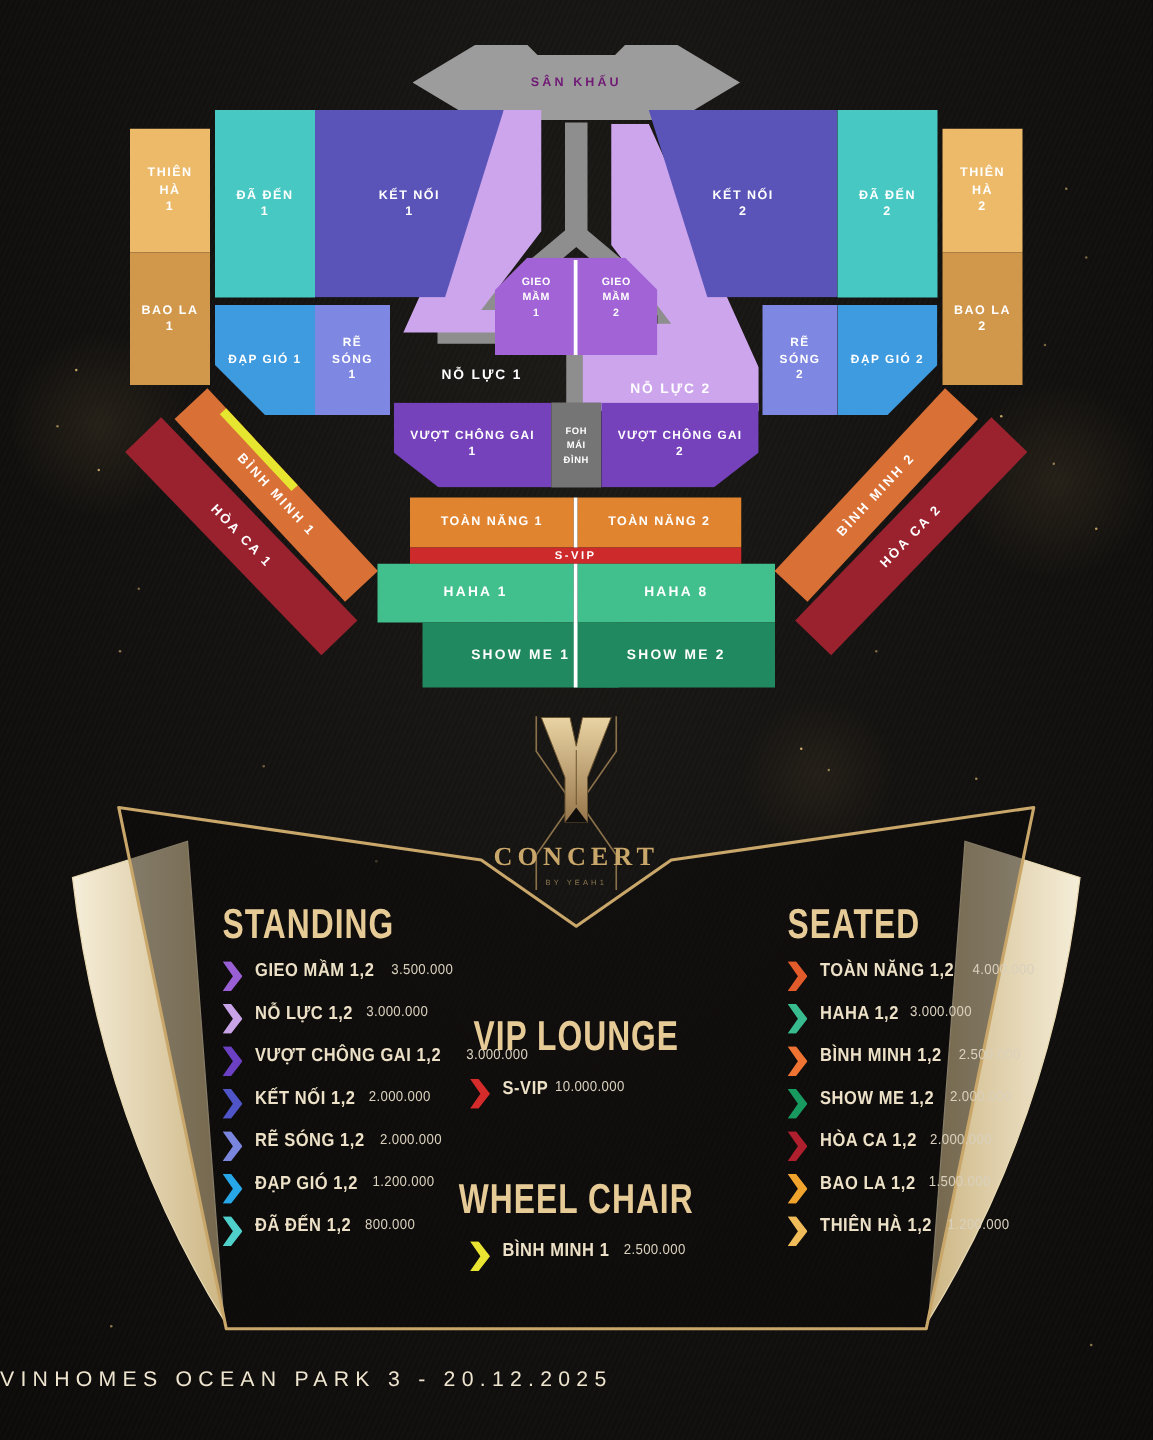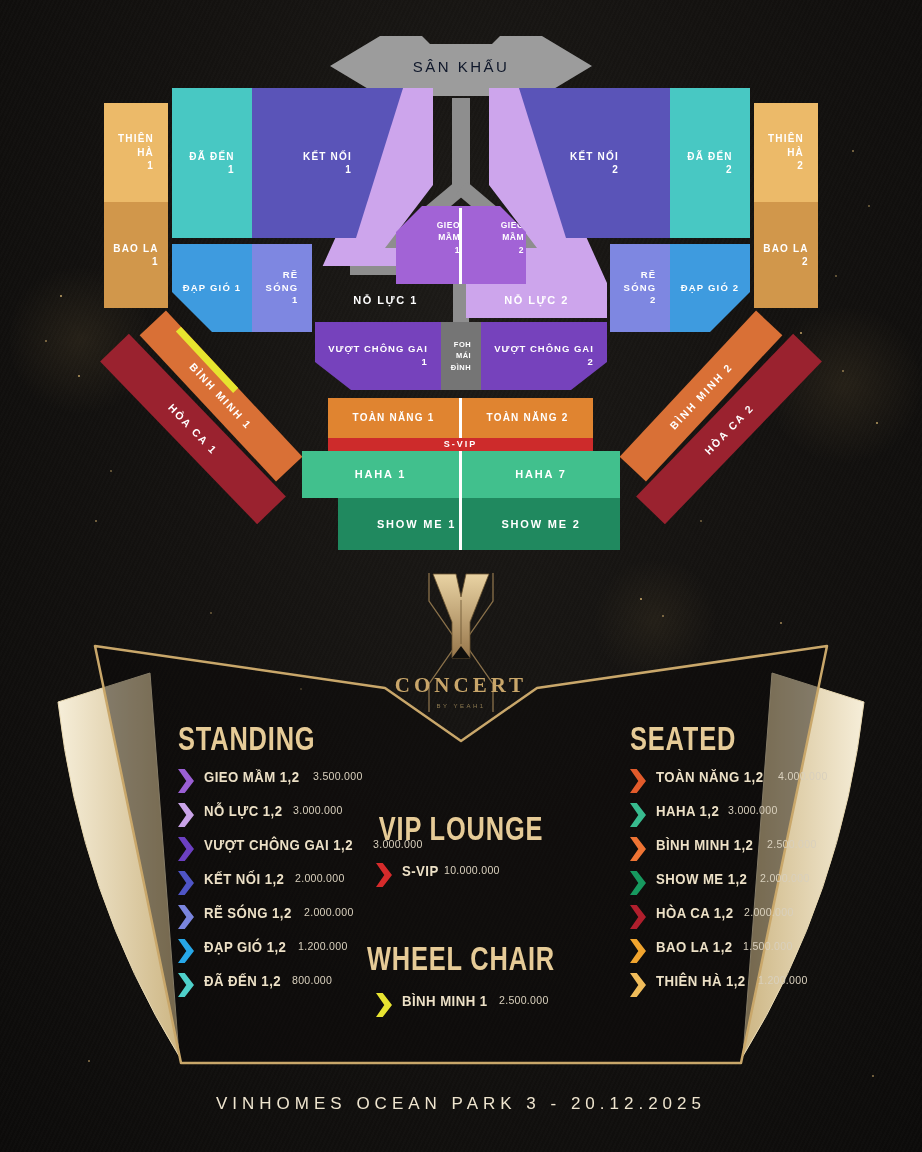--- a/index.html
+++ b/index.html
@@ -21,46 +21,46 @@
       852px 150px 0 0 rgba(226,190,118,.6),868px 205px 0 0 rgba(226,190,118,.5),
       800px 332px 0 0 rgba(226,190,118,.85),842px 370px 0 0 rgba(226,190,118,.6),
       876px 422px 0 0 rgba(226,190,118,.8),835px 275px 0 0 rgba(226,190,118,.5),
       640px 598px 0 0 rgba(226,190,118,.9),662px 615px 0 0 rgba(226,190,118,.6),
       780px 622px 0 0 rgba(226,190,118,.7),300px 688px 0 0 rgba(226,190,118,.5),
       88px 1060px 0 0 rgba(226,190,118,.6),872px 1075px 0 0 rgba(226,190,118,.6),
       700px 520px 0 0 rgba(226,190,118,.5),210px 612px 0 0 rgba(226,190,118,.45);}
   
   .sec{position:absolute;display:flex;align-items:center;justify-content:center;}
   .slbl{color:#fff;font-weight:bold;text-align:center;letter-spacing:1.2px;line-height:1.35;font-size:10px;}
-  .slbl span{display:block;text-align:right;}
+  .slbl span{display:block;}
   .nowrap{white-space:nowrap;}
   #stage{left:330px;top:28px;width:262px;height:76px;background:#9c9c9c;
     clip-path:polygon(0 38px,50px 8px,92px 8px,100px 16px,162px 16px,170px 8px,212px 8px,262px 38px,212px 68px,50px 68px);}
-  #stage .stage-lbl{color:#0f172a;font-weight:normal;font-size:15px;letter-spacing:2.5px;}
+  #stage .stage-lbl{color:#701a75;font-weight:bold;font-size:10px;letter-spacing:2.5px;}
   #runway{left:452px;top:98px;width:18px;height:96px;background:#8e8e8e;}
   #cat-l{left:358px;top:217px;width:116px;height:16px;background:#8e8e8e;transform:rotate(-40deg);}
   #cat-r{left:448px;top:217px;width:116px;height:16px;background:#8e8e8e;transform:rotate(40deg);}
   #foot-l{left:350px;top:247px;width:46px;height:28px;background:#8e8e8e;}
   #foot-r{left:526px;top:247px;width:46px;height:28px;background:#8e8e8e;}
   #stem2{left:453px;top:282px;width:16px;height:44px;background:#8e8e8e;}
   #thien-ha-1{left:104px;top:103px;width:64px;height:99px;}
   #bao-la-1{left:104px;top:202px;width:64px;height:106px;}
   #thien-ha-2{left:754px;top:103px;width:64px;height:99px;}
   #bao-la-2{left:754px;top:202px;width:64px;height:106px;}
   #da-den-1{left:172px;top:88px;width:80px;height:150px;}
   #da-den-2{left:670px;top:88px;width:80px;height:150px;}
   #ket-noi-1{left:252px;top:88px;width:151px;height:150px;clip-path:polygon(0 0,151px 0,104px 150px,0 150px);}
   #ket-noi-2{left:519px;top:88px;width:151px;height:150px;clip-path:polygon(0 0,151px 0,151px 150px,47px 150px);}
   #dap-gio-1{left:172px;top:244px;width:80px;height:88px;clip-path:polygon(0 0,80px 0,80px 88px,40px 88px,0 48px);}
   #dap-gio-2{left:670px;top:244px;width:80px;height:88px;clip-path:polygon(0 0,80px 0,80px 48px,40px 88px,0 88px);}
   #re-song-1{left:252px;top:244px;width:60px;height:88px;}
   #re-song-2{left:610px;top:244px;width:60px;height:88px;}
   #no-luc-1{left:300px;top:88px;width:156px;height:178px;
     clip-path:polygon(103px 0,133px 0,133px 97px,85px 160px,156px 160px,156px 230px,15px 230px,15px 195px);}
-  #no-luc-2{left:466px;top:88px;width:156px;height:230px;
+  #no-luc-2{left:466px;top:99px;width:156px;height:230px;
     clip-path:polygon(53px 0,23px 0,23px 97px,71px 160px,0 160px,0 230px,141px 230px,141px 195px);}
   .nl-lbl{position:absolute;top:196px;height:32px;display:flex;align-items:center;justify-content:center;
     color:#fff;font-weight:bold;font-size:11px;letter-spacing:1.5px;white-space:nowrap;}
   #no-luc-1 .nl-lbl{left:15px;width:141px;}
   #no-luc-2 .nl-lbl{left:0;width:141px;}
   #gieo-mam{left:396px;top:206px;width:130px;height:78px;
     clip-path:polygon(26px 0,104px 0,130px 26px,130px 78px,0 78px,0 26px);}
   .gm{position:absolute;top:13px;width:62px;font-size:8.5px;letter-spacing:.5px;line-height:1.45;}
   .gm1{left:2px;} .gm2{left:66px;}
   #vcg-1{left:315px;top:322px;width:126px;height:68px;clip-path:polygon(0 0,126px 0,126px 68px,36px 68px,0 40px);}
@@ -105,21 +105,21 @@
   .itxt{display:flex;flex-direction:row;}
   .iname{font-weight:bold;font-size:15px;color:#ece0c6;letter-spacing:.5px;white-space:nowrap;
     transform:scaleX(.88);transform-origin:left;}
   .iprice{font-size:11.5px;color:#d9d0bd;margin-top:2px;letter-spacing:.3px;
     transform:scaleX(.92);transform-origin:left;}
   #col-standing{left:178px;top:720px;width:235px;}
   #col-seated{left:630px;top:720px;width:235px;}
   #col-vip{left:330px;top:810px;width:262px;}
   #col-wheel{left:330px;top:940px;width:262px;}
   #col-vip .items,#col-wheel .items{margin:16px 0 0 46px;}
-  #footer{position:absolute;left:0;right:0;top:1094px;text-align:center;
+  #footer{position:absolute;left:0;right:0;top:1094px;text-align:left;
     font-size:17px;letter-spacing:5px;color:#efe5cf;}
 </style>
 </head>
 <body>
 
 <div id="app">
   <div class="glow" id="glow1"></div>
   <div class="glow" id="glow2"></div>
   <div class="glow" id="glow3"></div>
   <div class="dust"></div>
@@ -269,21 +269,21 @@
     <div id="toan-nang-2" class="sec" style="background: rgb(224, 132, 48);">
       <div class="slbl nowrap">TOÀN NĂNG 2</div>
     </div>
     <div id="svip" class="sec" style="background: rgb(205, 43, 43);">
       <div class="slbl">S-VIP</div>
     </div>
     <div id="haha-1" class="sec" style="background: rgb(65, 192, 141);">
       <div class="slbl">HAHA 1</div>
     </div>
     <div id="haha-2" class="sec" style="background: rgb(65, 192, 141);">
-      <div class="slbl">HAHA 7</div>
+      <div class="slbl">HAHA 8</div>
     </div>
     <div id="show-me-1" class="sec" style="background: rgb(32, 137, 95); margin-left: 36px;">
       <div class="slbl">SHOW ME 1</div>
     </div>
     <div id="show-me-2" class="sec" style="background: rgb(32, 137, 95);">
       <div class="slbl">SHOW ME 2</div>
     </div>
     <div id="div-tn" class="vdiv"></div>
     <div id="div-gr" class="vdiv"></div>
   </div>

